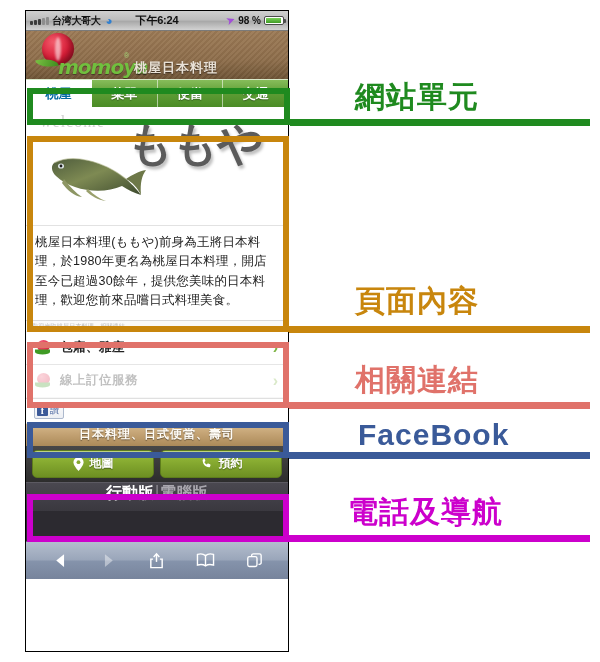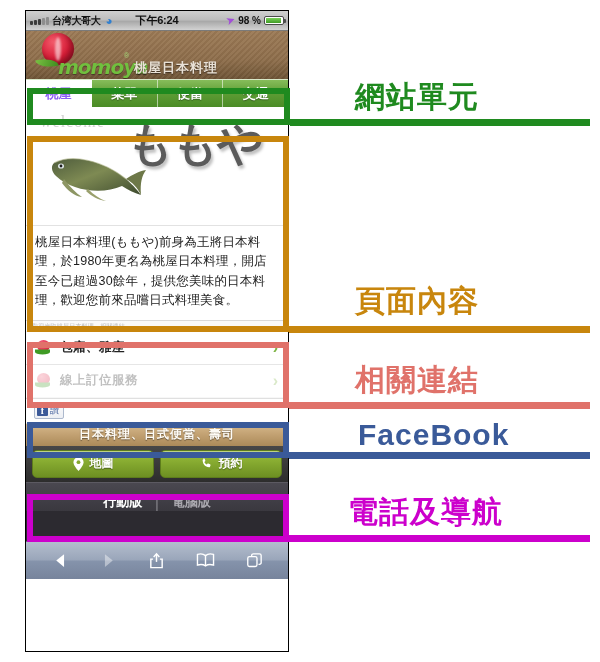--- a/index.html
+++ b/index.html
@@ -185,21 +185,21 @@
     font-size: 13px;
     font-weight: bold;
     color: #ffffff;
     text-shadow: 0 1px 1px rgba(0,0,0,.35);
     border-right: 1px solid rgba(255,255,255,.55);
     box-sizing: border-box;
   }
   .nav .tab:last-child { border-right: none; }
   .nav .tab.active {
     background: #ffffff;
-    color: #8b5cf6;
+    color: #0369a1;
     text-shadow: none;
     text-align: right;
   }
 
   
   .page-body { background: #ffffff; }
 
   .hero {
     position: relative;
     height: 118px;
@@ -369,24 +369,24 @@
     color: #fff;
     font-size: 12px;
     font-weight: bold;
     text-shadow: 0 1px 1px rgba(0,0,0,.4);
   }
 
   .site-footer {
     height: 28px;
     background: linear-gradient(to bottom,#4a4850,#3a383f);
     display: flex;
-    align-items: flex-end;
+    align-items: flex-start;
     justify-content: center;
-    gap: 13px;
-    font-size: 13px;
+    gap: 1px;
+    font-size: 16px;
     font-weight: bold;
     border-top: 1px solid #5c5a62;
   }
   .site-footer .cur { color: #ffffff; }
   .site-footer .sep { color: #8e8c93; font-weight: normal; }
   .site-footer .oth { color: #a9a7ae; }
   .footer-fill {
     background: #2c2a30;
     height: 30px;
   }

